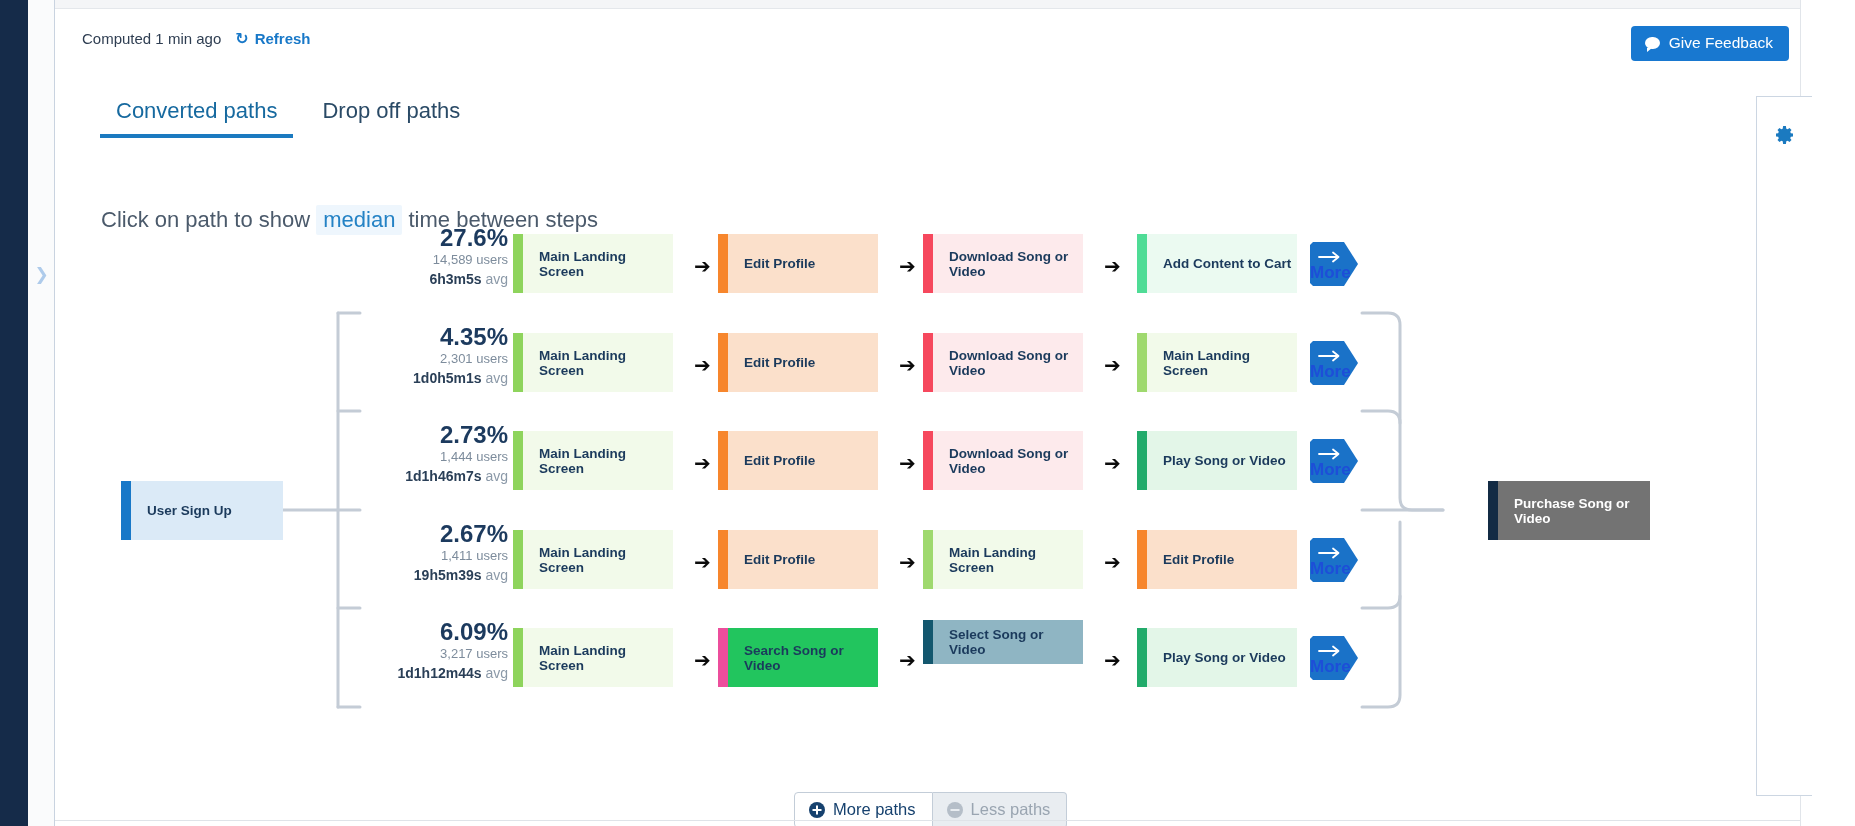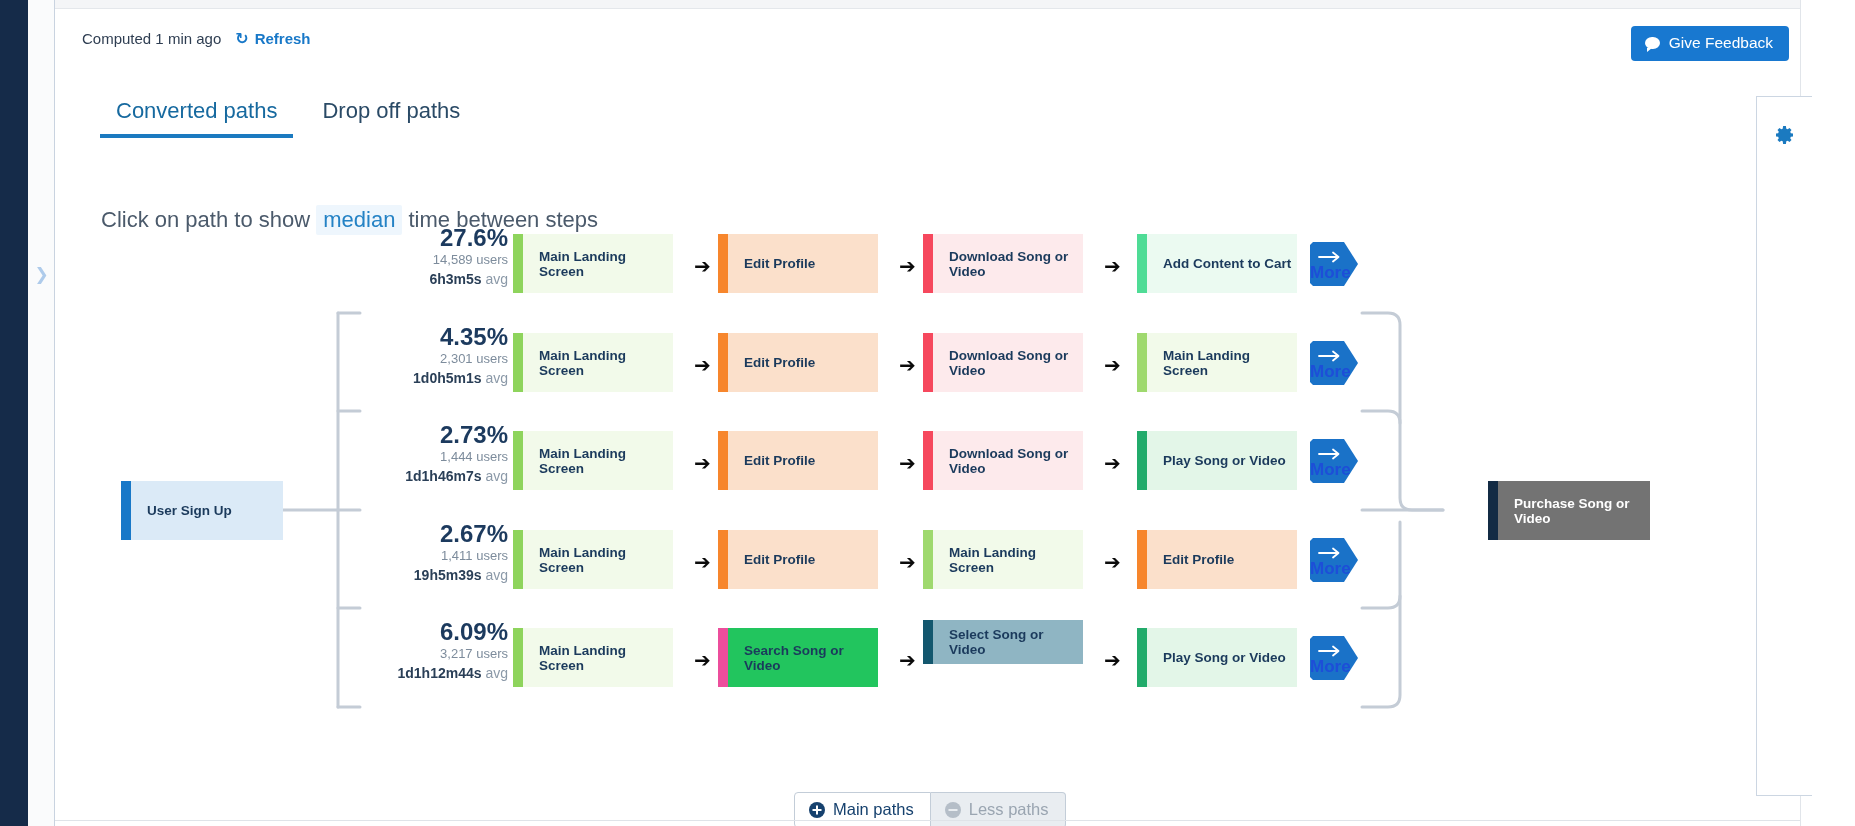--- a/index.html
+++ b/index.html
@@ -462,21 +462,21 @@
 
   <div class="bottom-bar">
     <div class="btn-group-btn btn-more-paths">
       <span class="circ-icon">
         <svg viewBox="0 0 16 16" width="16" height="16">
             <circle cx="8" cy="8" r="8" fill="#16416e"></circle>
             <rect x="7" y="3.5" width="2" height="9" fill="#fff"></rect>
             <rect x="3.5" y="7" width="9" height="2" fill="#fff"></rect>
           </svg>
       </span>
-      <span>Main paths</span>
+      <span>More paths</span>
     </div>
     <div class="btn-group-btn btn-less-paths">
       <span class="circ-icon">
         <svg viewBox="0 0 16 16" width="16" height="16">
             <circle cx="8" cy="8" r="8" fill="#b5bec8"></circle>
             <rect x="3.5" y="7" width="9" height="2" fill="#e9edf1"></rect>
           </svg>
       </span>
       <span>Less paths</span>
     </div>

